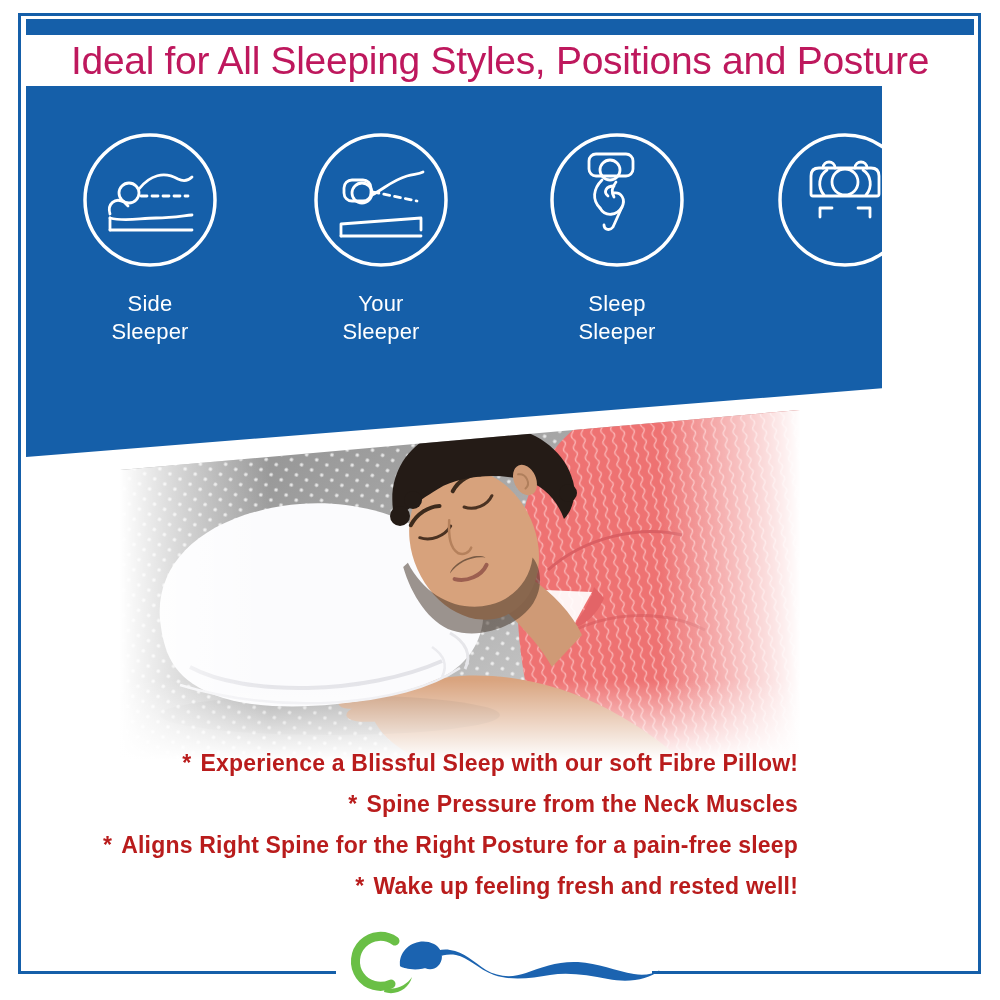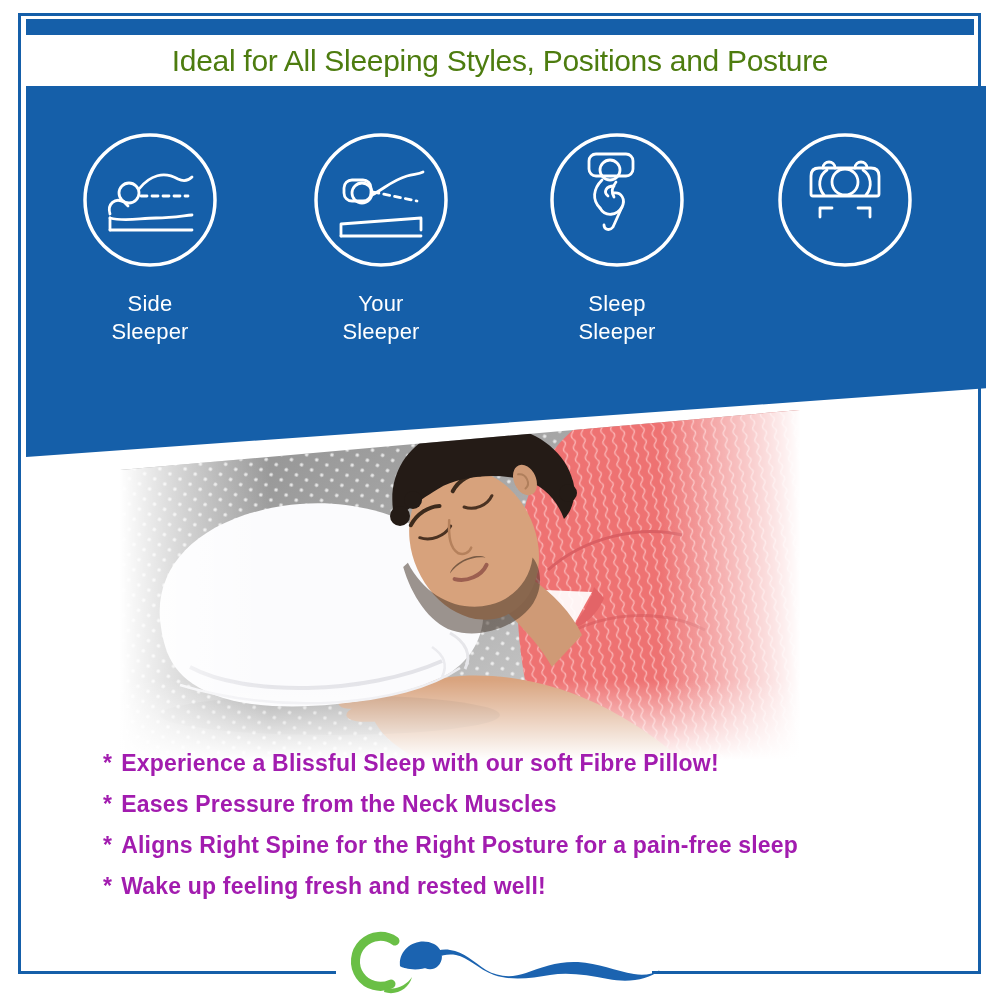--- a/index.html
+++ b/index.html
@@ -10,37 +10,37 @@
   .frame{position:absolute;left:18px;top:13px;width:957px;height:955px;
          border:3px solid #155fa9;border-bottom:none;}
   .bottom-line{position:absolute;top:971px;height:3px;background:#155fa9;}
   .bottom-line.left{left:18px;width:318px;}
   .bottom-line.right{left:652px;width:329px;}
 
   
   .top-bar{position:absolute;left:26px;top:19px;width:948px;height:16px;background:#155fa9;}
   .title-band{position:absolute;left:26px;top:35px;width:948px;height:51px;
               display:flex;align-items:center;justify-content:center;}
-  .title-band h1{margin:0;font-size:30px;font-weight:400;letter-spacing:-0.3px;color:#4d7c0f;}
-
-  
-  .banner{position:absolute;left:26px;top:86px;width:960px;height:371px;background:#155fa9;
+  .title-band h1{margin:0;font-size:39px;font-weight:400;letter-spacing:-0.3px;color:#be185d;}
+
+  
+  .banner{position:absolute;left:26px;top:86px;width:856px;height:371px;background:#155fa9;
           clip-path:polygon(0 0,100% 0,100% 81.5%,0 100%);}
   .position{position:absolute;top:44px;width:220px;text-align:center;color:#ffffff;}
   .position .icon{display:block;margin:0 auto;}
   .position .label{margin-top:20px;font-size:22px;line-height:28px;font-weight:400;letter-spacing:0.2px;}
   .p0{left:14px;} .p1{left:245px;} .p2{left:481px;} .p3{left:709px;}
 
   
   .photo{position:absolute;left:120px;top:385px;width:680px;height:375px;}
 
   
   .benefits{position:absolute;left:103px;top:750px;margin:0;padding:0;list-style:none;}
   .benefits li{margin:0 0 15px 0;font-size:23px;line-height:26px;font-weight:700;
-               letter-spacing:0.2px;color:#a21caf;white-space:nowrap;}
+               letter-spacing:0.2px;color:#b91c1c;white-space:nowrap;text-align:right;}
   .benefits .star{margin-right:9px;}
 
   
   .logo{position:absolute;left:340px;top:926px;width:320px;height:70px;}
 </style>
 </head>
 <body>
 
 <div class="poster">
 
@@ -212,21 +212,21 @@
       </g>
 
       <rect x="0" y="0" width="150" height="375" fill="url(#fadeL)"></rect>
       <rect x="540" y="0" width="140" height="375" fill="url(#fadeR)"></rect>
       <rect x="0" y="295" width="680" height="80" fill="url(#fadeB)"></rect>
     </g>
   </svg>
 
   <ul class="benefits">
     <li><span class="star">*</span><span>Experience a Blissful Sleep with our soft Fibre Pillow!</span></li>
-    <li><span class="star">*</span><span>Eases Pressure from the Neck Muscles</span></li>
+    <li><span class="star">*</span><span>Spine Pressure from the Neck Muscles</span></li>
     <li><span class="star">*</span><span>Aligns Right Spine for the Right Posture for a pain-free sleep</span></li>
     <li><span class="star">*</span><span>Wake up feeling fresh and rested well!</span></li>
   </ul>
 
   <div class="bottom-line left"></div>
   <div class="bottom-line right"></div>
 
   <svg class="logo" viewBox="0 0 320 70" width="320" height="70">
     <g>
       <path d="M55 15 A25 25 0 1 0 51 58" fill="none" stroke="#6abf46" stroke-width="9" stroke-linecap="round"></path>

